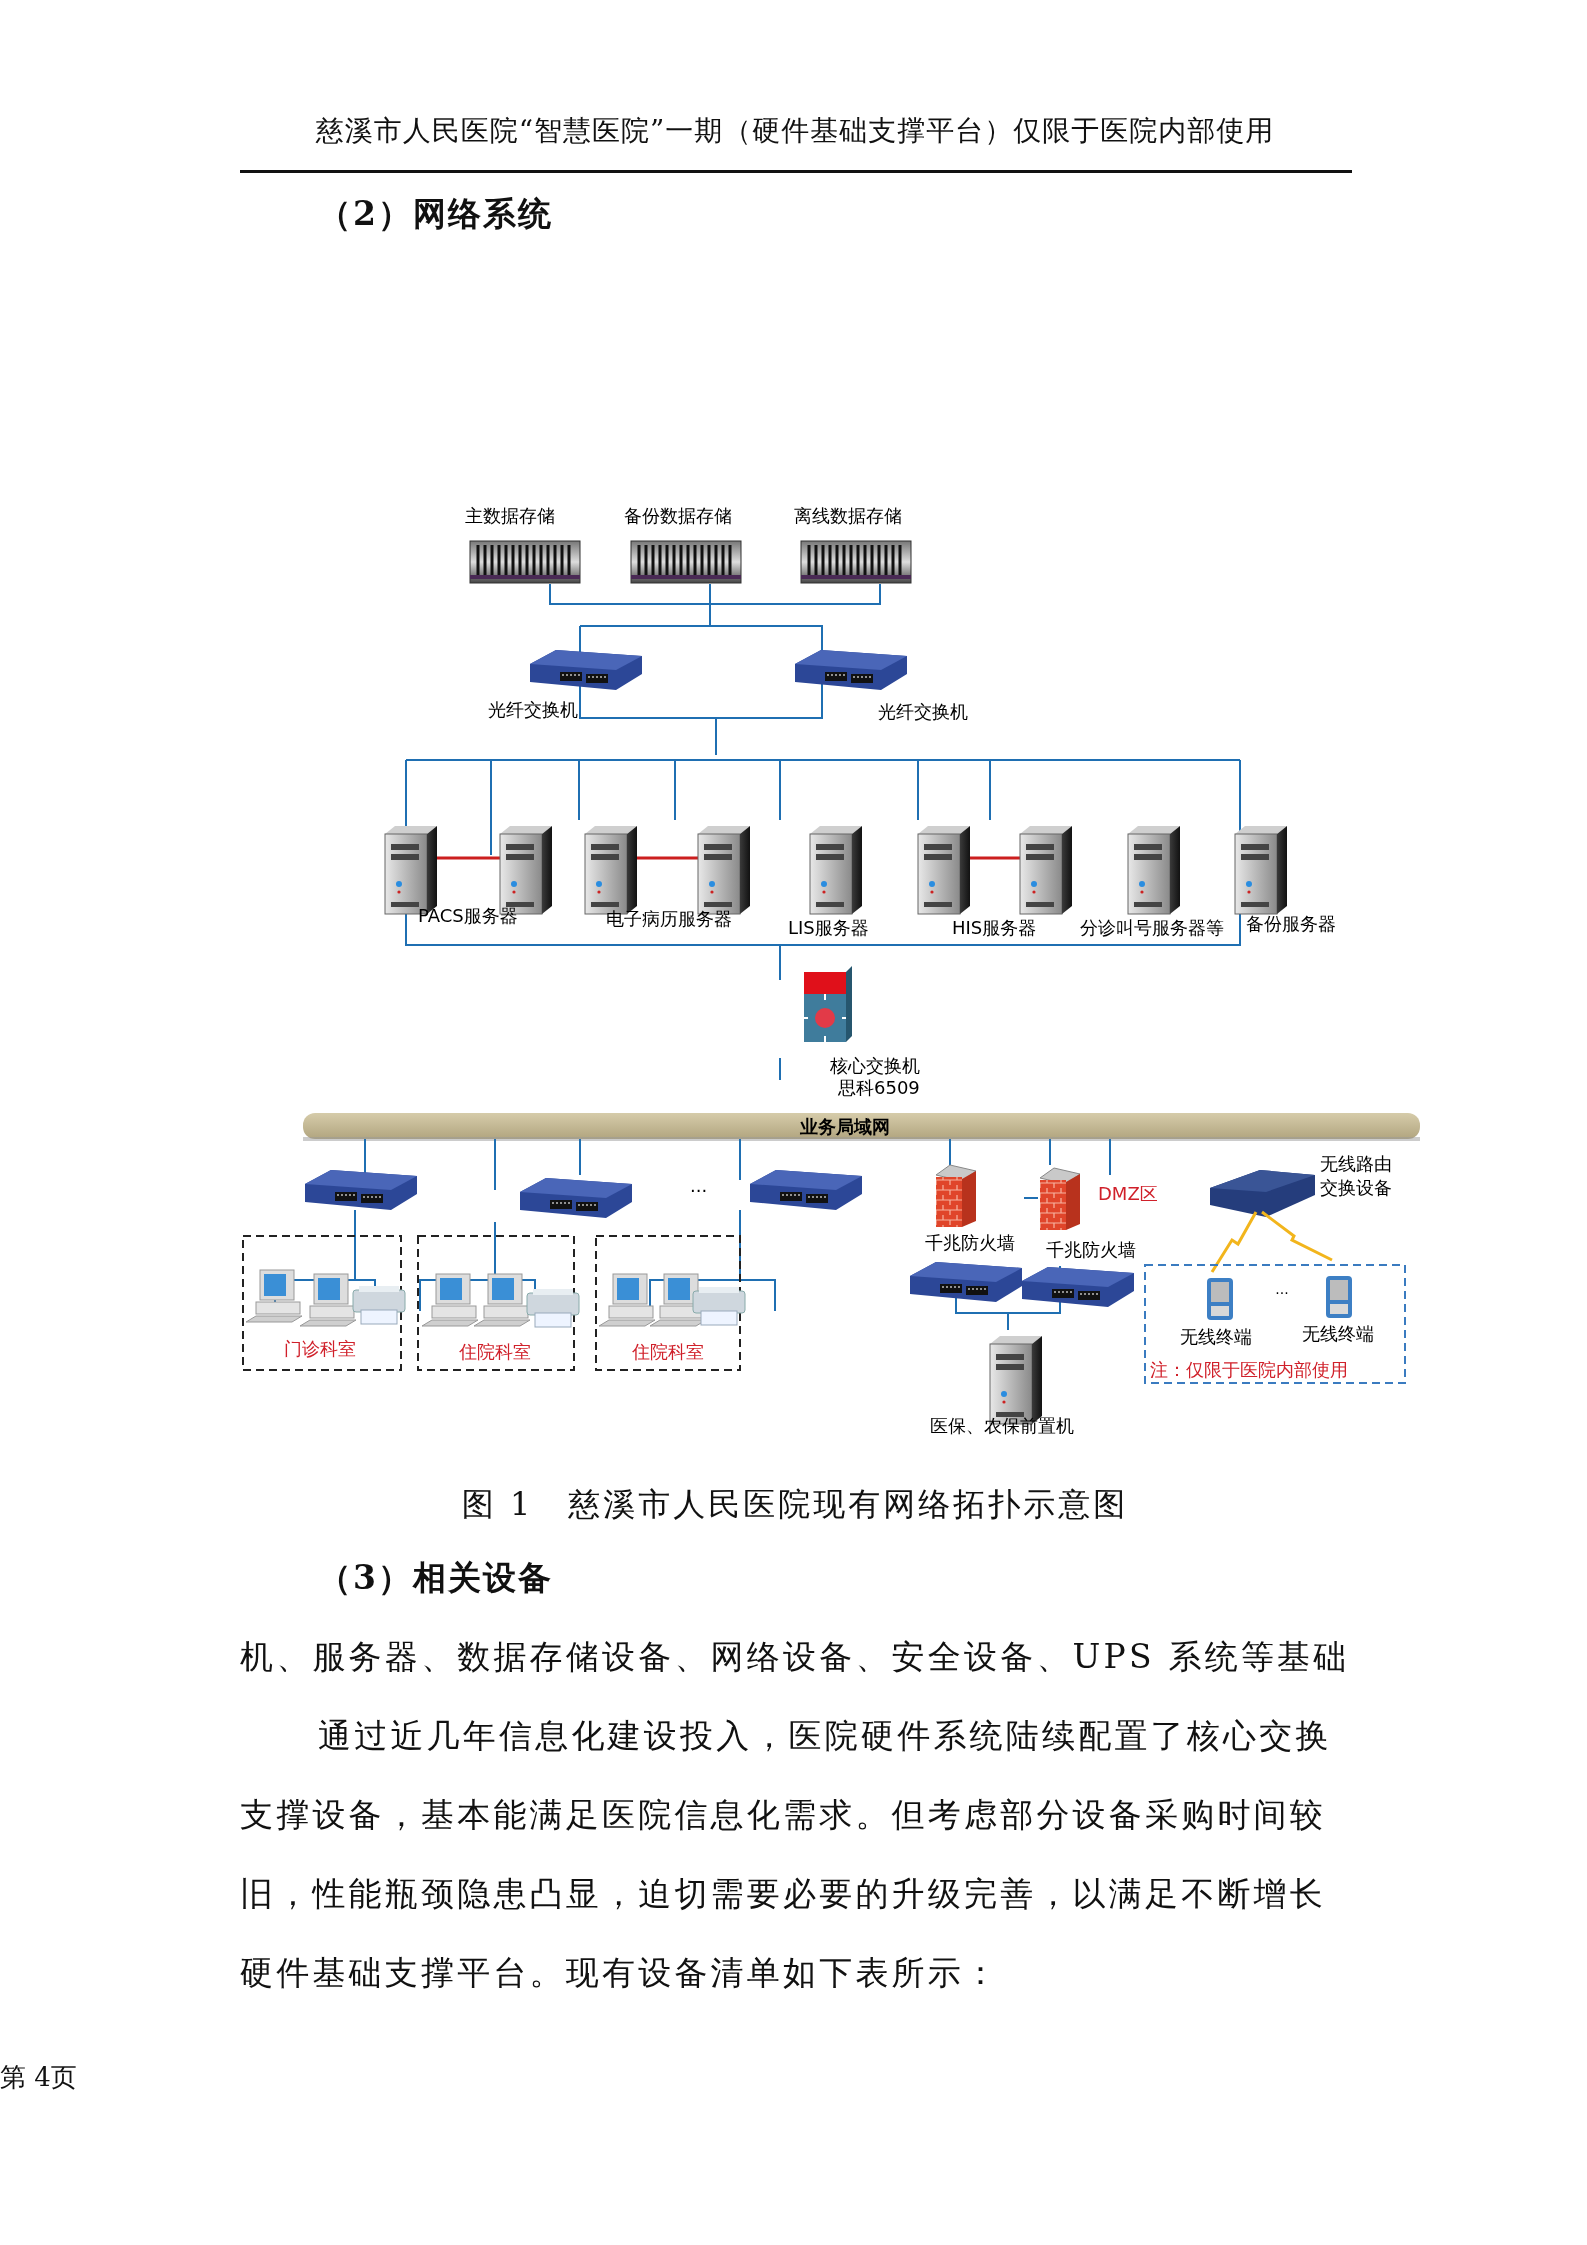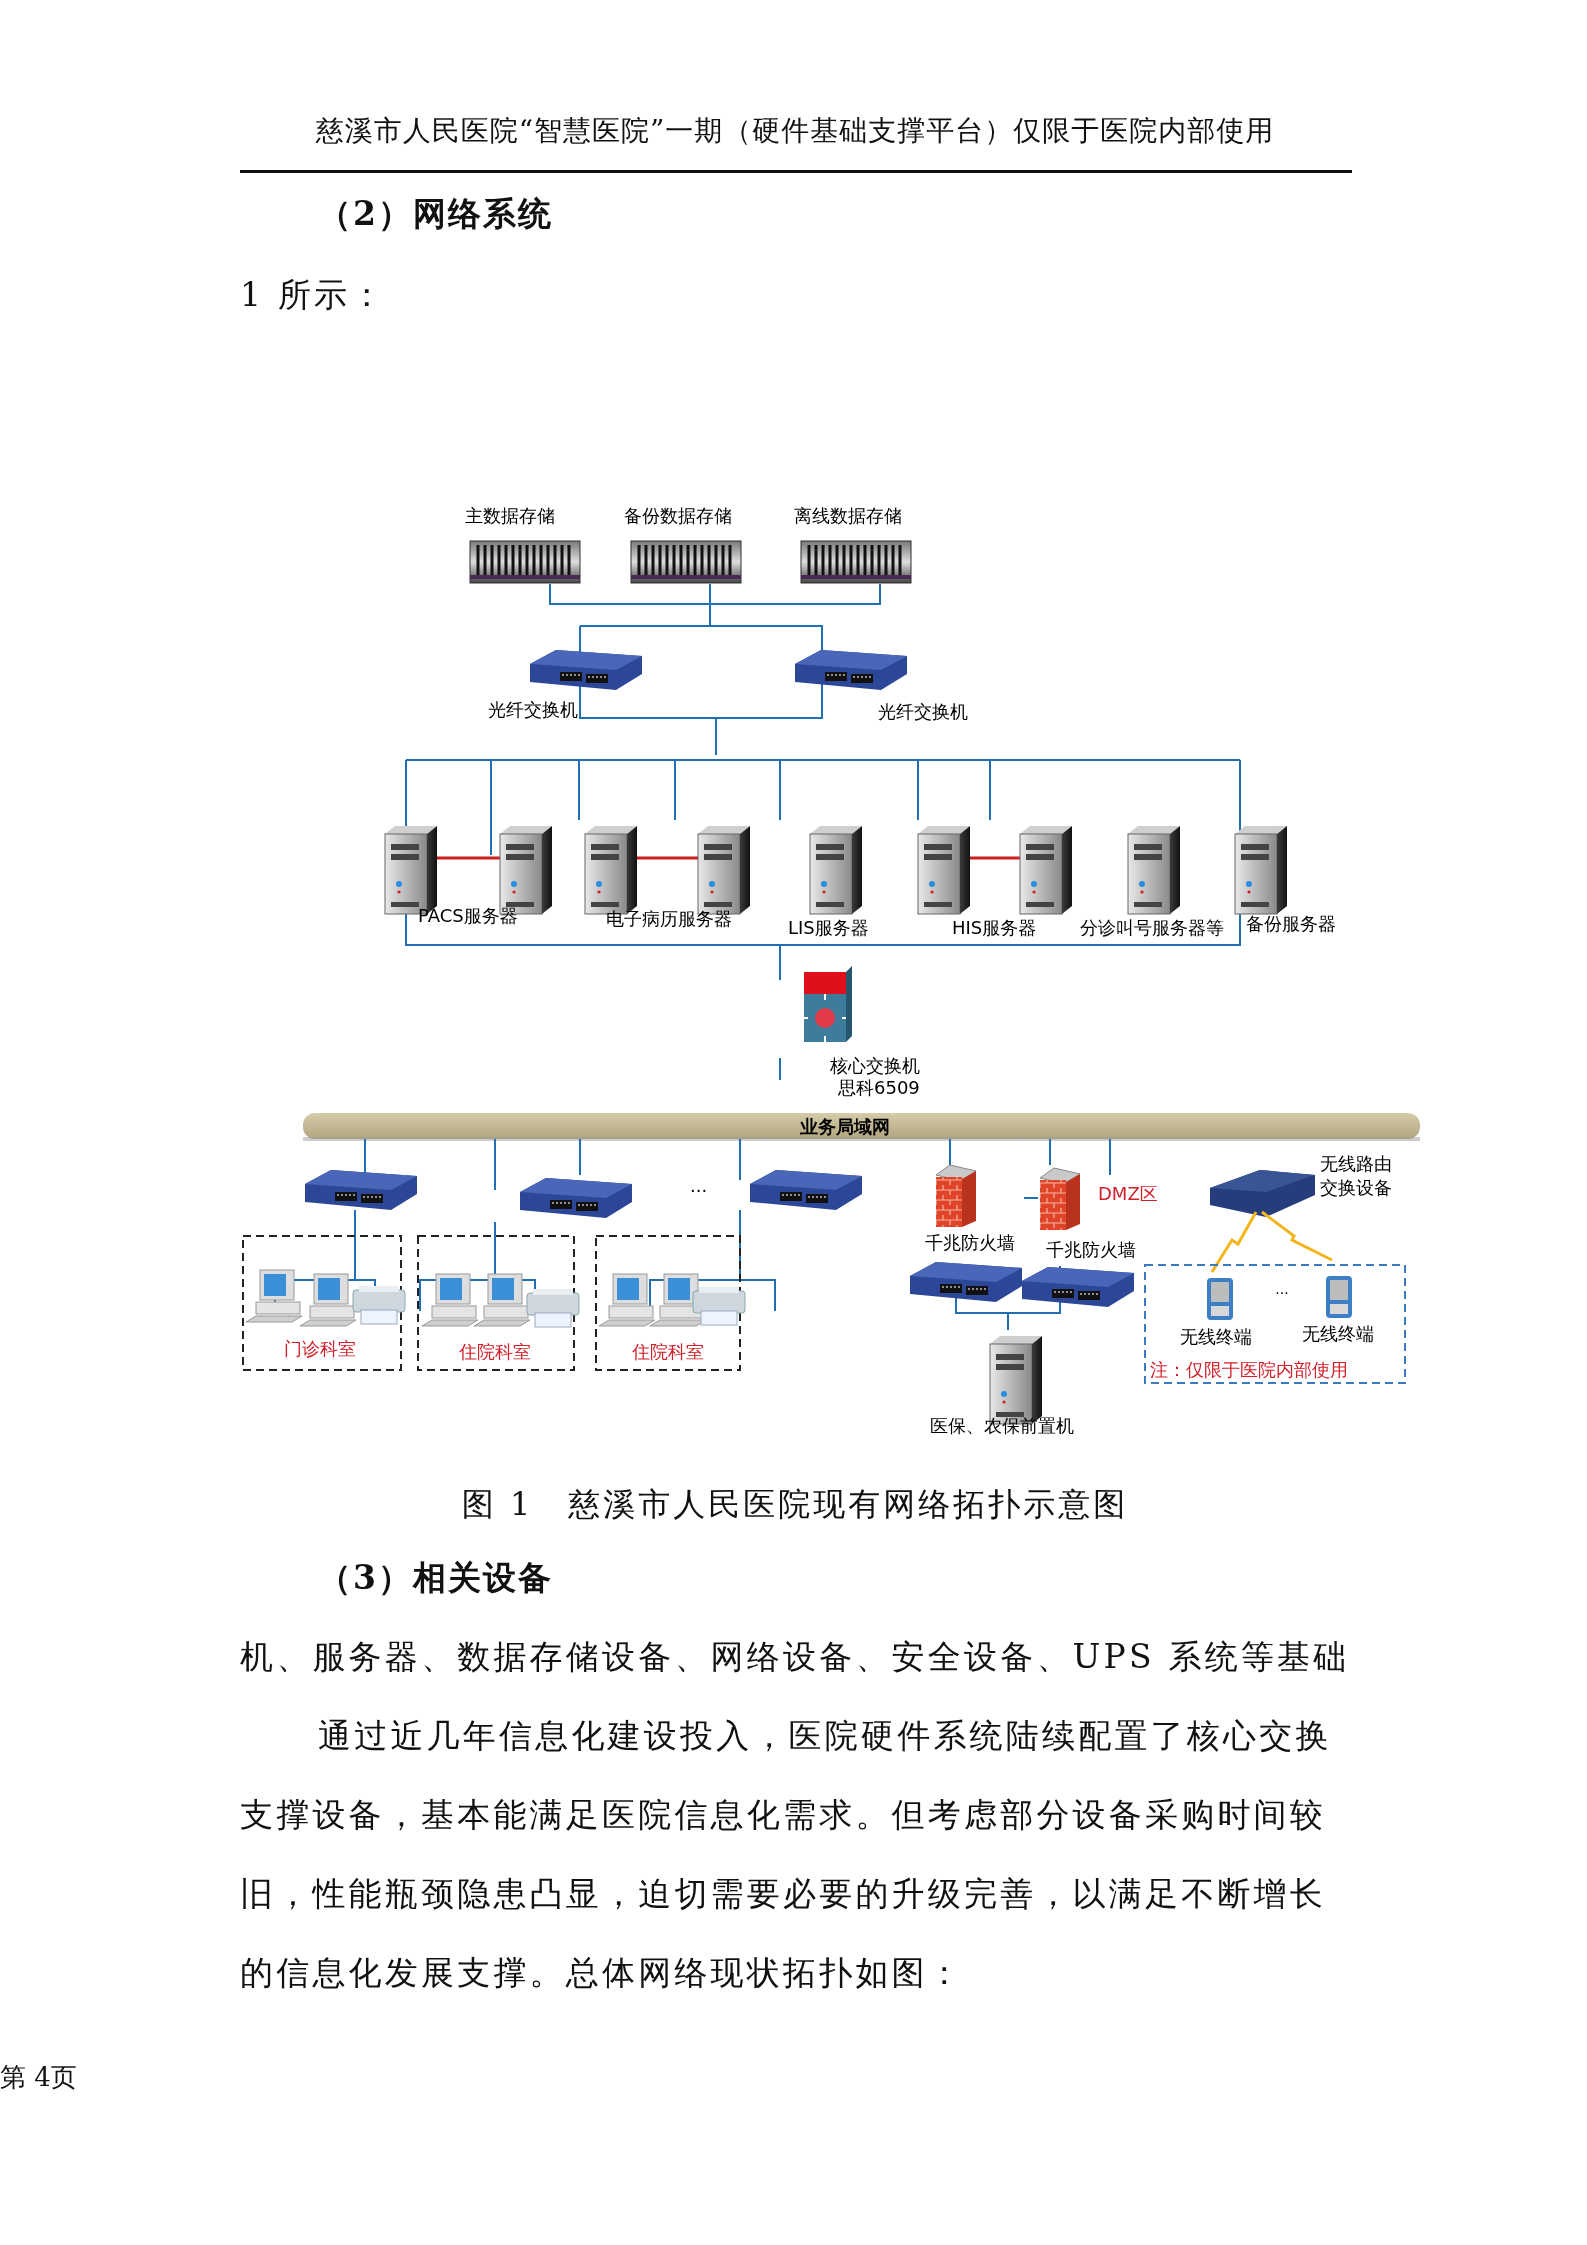--- a/index.html
+++ b/index.html
@@ -17,21 +17,20 @@
 </style>
 </head>
 <body>
 
 <div class="hdr">慈溪市人民医院“智慧医院”一期（硬件基础支撑平台）仅限于医院内部使用</div>
 <div class="hdr-rule"></div>
 
 <div class="h2" style="top:192px;">（2）网络系统</div>
 
 <div class="para" style="top:255px;">
-  <span class="line">1 所示：</span>
 </div>
 
 <svg id="diagram" width="1587" height="1470" viewBox="0 0 1587 1470">
   <defs>
     <linearGradient id="srvFront" x1="0" y1="0" x2="1" y2="0">
       <stop offset="0" stop-color="#e8e8e8"></stop>
         <stop offset="1" stop-color="#8a8a8a"></stop>
     </linearGradient>
     <linearGradient id="srvSide" x1="0" y1="0" x2="1" y2="0">
       <stop offset="0" stop-color="#3a3a3a"></stop>
@@ -218,16 +217,16 @@
 
 <div class="caption">图 1　慈溪市人民医院现有网络拓扑示意图</div>
 
 <div class="h2" style="top:1556px;">（3）相关设备</div>
 
 <div class="para" style="top:1617px;">
   <span class="line">机、服务器、数据存储设备、网络设备、安全设备、UPS 系统等基础</span>
   <span class="line indent">通过近几年信息化建设投入，医院硬件系统陆续配置了核心交换</span>
   <span class="line">支撑设备，基本能满足医院信息化需求。但考虑部分设备采购时间较</span>
   <span class="line">旧，性能瓶颈隐患凸显，迫切需要必要的升级完善，以满足不断增长</span>
-  <span class="line">的信息化发展支撑。总体网络现状拓扑如图：</span>
+  <span class="line">硬件基础支撑平台。现有设备清单如下表所示：</span>
 </div>
 
 <div class="footer">第 4页</div>
 
 </body></html>

